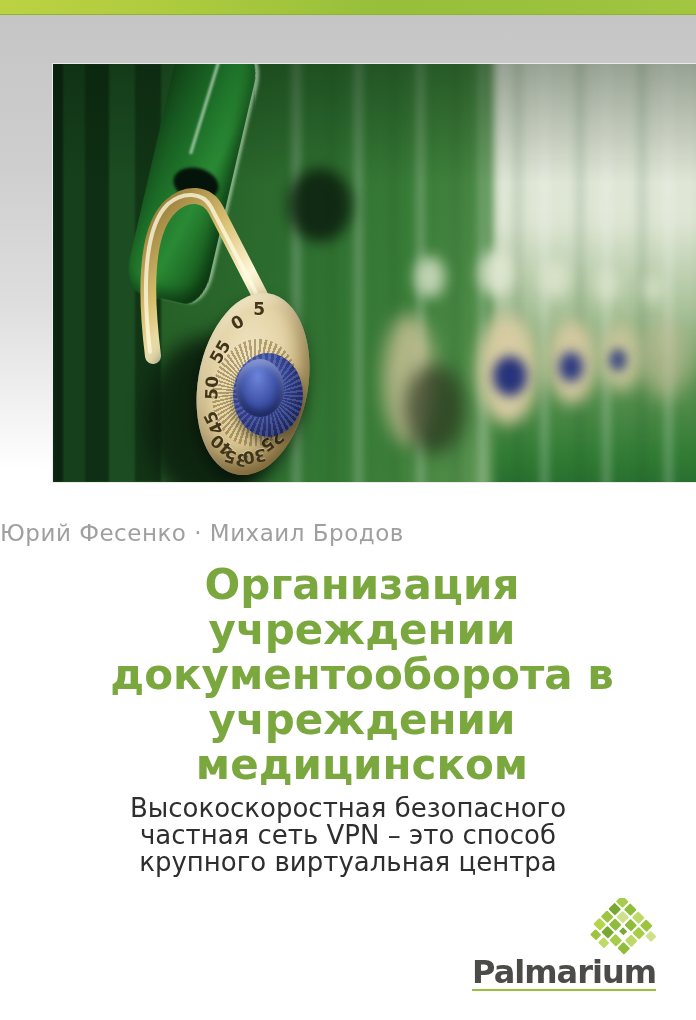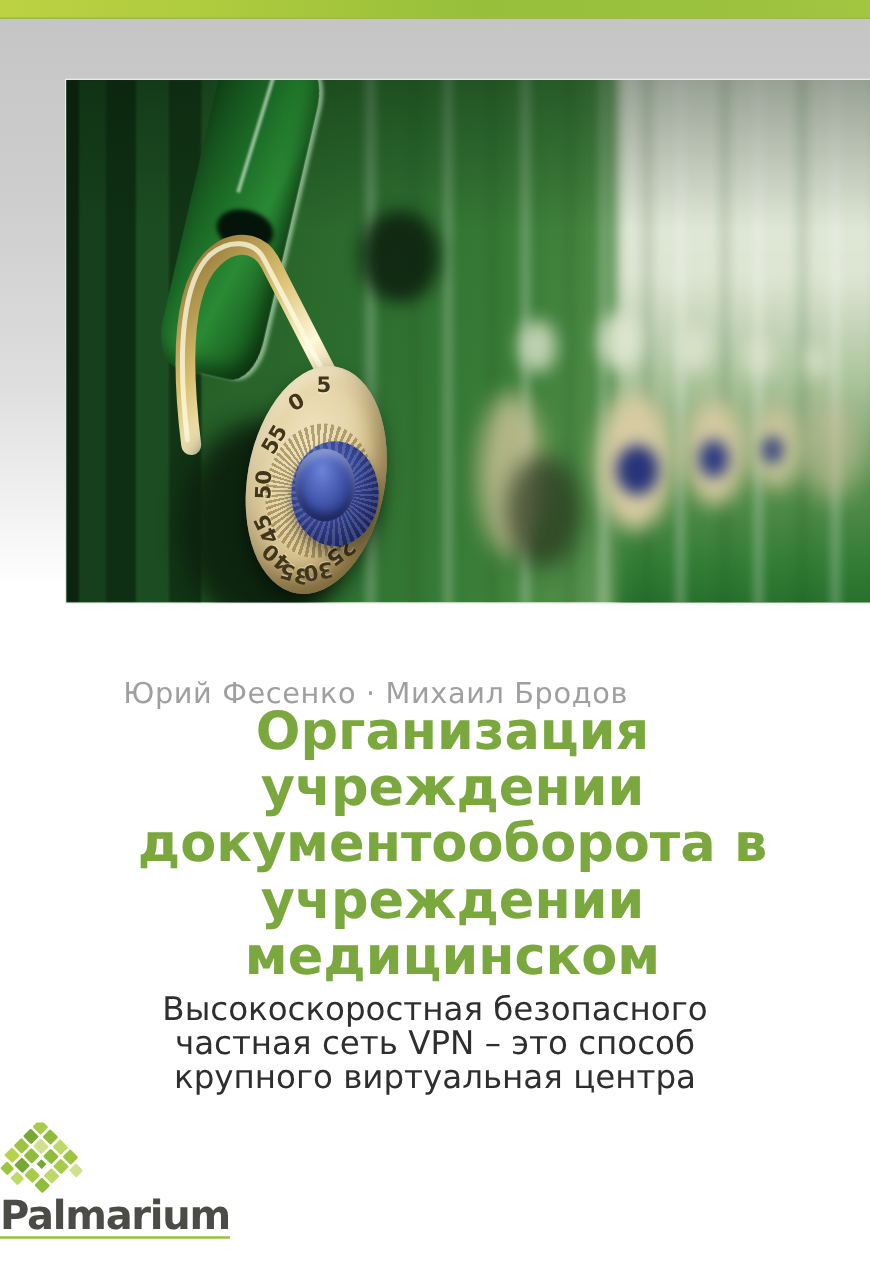--- a/index.html
+++ b/index.html
@@ -97,35 +97,35 @@
     left:180px;top:289px;width:70px;height:84px;border-radius:50%;opacity:.35;
     background:repeating-conic-gradient(rgba(255,255,255,.45) 0deg 4deg,rgba(0,0,0,0) 4deg 9deg);
   }
   .knob-face{
     left:183px;top:295px;width:48px;height:58px;border-radius:50%;
     background:radial-gradient(ellipse at 45% 30%,#6b84da 0%,#3a4da2 55%,#232f78 100%);
     box-shadow:inset 0 5px 7px rgba(255,255,255,.35), inset 0 -6px 8px rgba(0,0,20,.45);
   }
   
   .authors{
-    position:absolute;left:0;top:542px;width:601px;text-align:center;
+    position:absolute;left:0;top:520px;width:601px;text-align:left;
     font-size:23px;color:#9f9f9f;letter-spacing:.5px;
   }
   .title{
     position:absolute;left:14px;top:562px;width:696px;text-align:center;
     font-size:42px;line-height:45px;font-weight:bold;color:#7aa83e;
   }
   .subtitle{
     position:absolute;left:0;top:795px;width:696px;text-align:center;
     font-size:26px;line-height:27px;color:#2e2e2e;
   }
   
   .logo{
     position:absolute;left:0;top:898px;width:656px;
-    display:flex;flex-direction:column;align-items:flex-start;
+    display:flex;flex-direction:column;align-items:flex-end;
   }
   .logo-mark{width:66px;height:58px;}
   .logo-name{
     font-size:32px;font-weight:bold;color:#4b4b47;letter-spacing:-1px;line-height:32px;margin-top:0;
   }
   .logo-rule{width:184px;height:2px;background:#9bbf3c;margin:1px 0 2px 0;}
   .logo-tagline{
     font-size:19px;color:#56564f;letter-spacing:2px;line-height:19px;
   }
 </style>

